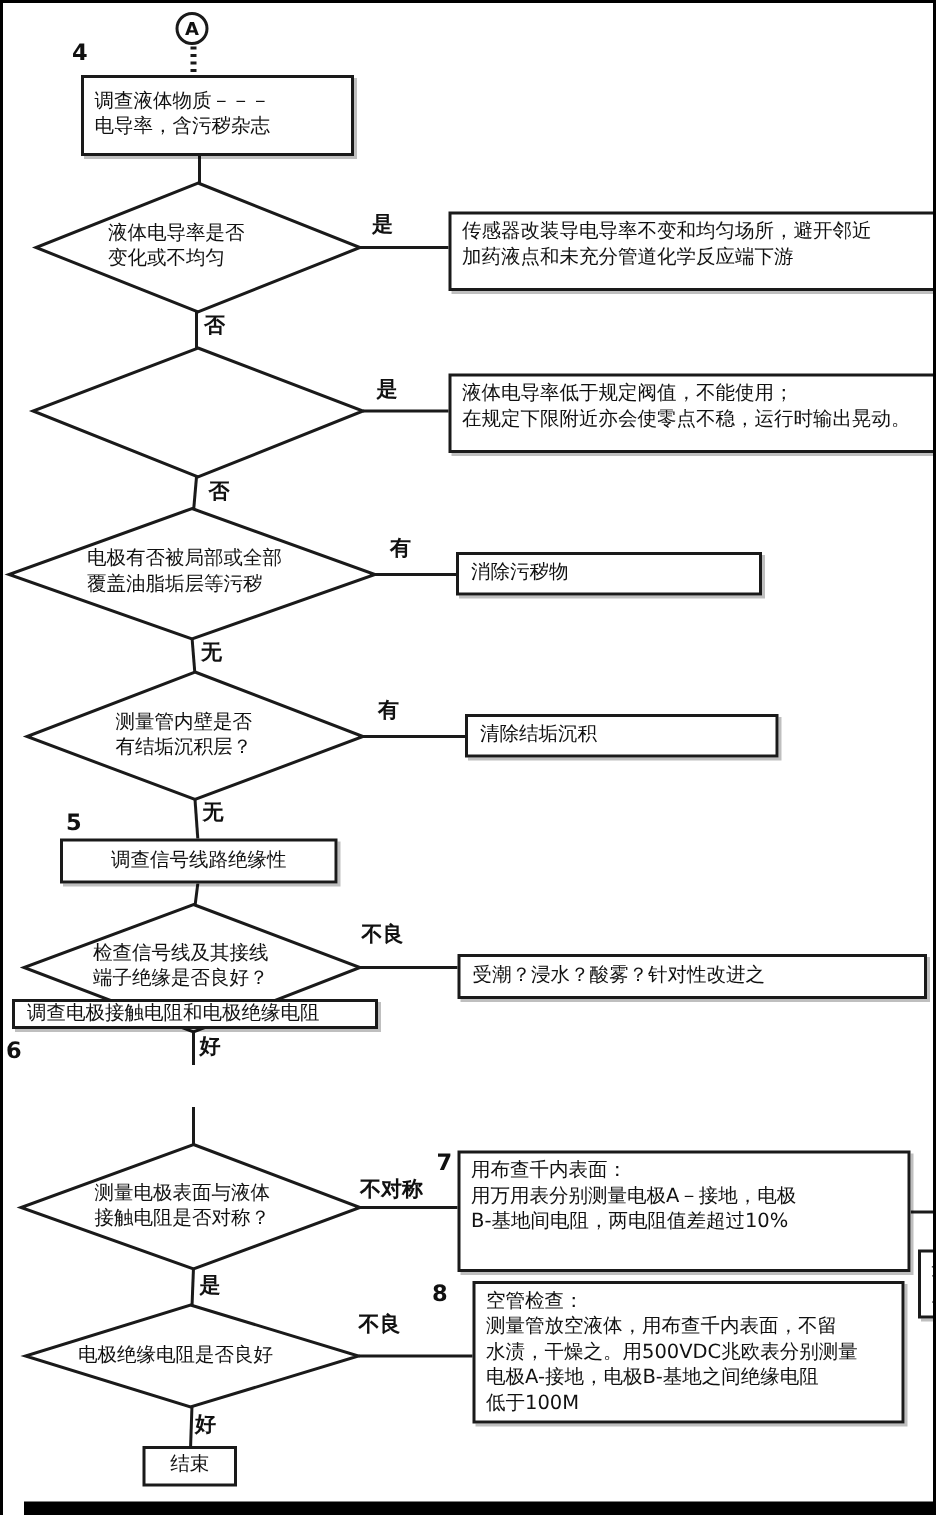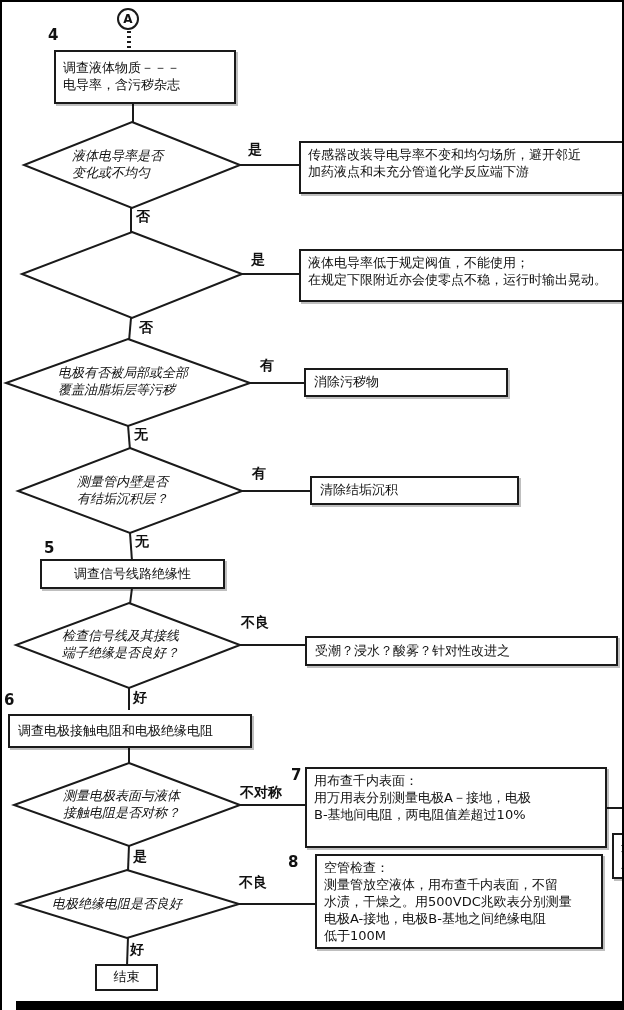--- a/index.html
+++ b/index.html
@@ -12,21 +12,21 @@
   svg.wires{position:absolute;left:0;top:0;z-index:1;}
   .box{
     position:absolute;z-index:2;background:#fff;border:2px solid #1a1a1a;
     box-sizing:border-box;font-size:13px;line-height:1.3;white-space:pre-line;
     padding:4px 7px;box-shadow:2px 2px 0 rgba(0,0,0,0.25);
   }
   .box.center{display:flex;align-items:center;justify-content:center;text-align:center;padding:0 4px;}
   .box.vcenter{display:flex;align-items:center;padding:0 8px;text-align:right;}
   .dtext{
     position:absolute;z-index:3;font-size:13px;line-height:1.3;
-    white-space:pre-line;text-align:left;font-style:italic;
+    white-space:pre-line;text-align:left;
   }
   .lbl{position:absolute;z-index:3;font-size:14px;font-weight:bold;}
   .stepnum{position:absolute;z-index:3;font-size:15px;font-weight:bold;}
   #circleA{
     position:absolute;left:115px;top:6px;width:22px;height:22px;z-index:3;
     border:2px solid #1a1a1a;border-radius:50%;box-sizing:border-box;
     display:flex;align-items:center;justify-content:center;
     font-size:12px;font-weight:bold;background:#fff;
   }
   #bottom-bar{position:absolute;left:14px;top:999px;width:610px;height:11px;background:#000;z-index:4;}
@@ -73,21 +73,21 @@
 
   <div class="stepnum" style="left:46px;top:24px">4</div>
   <div class="stepnum" style="left:42px;top:537px">5</div>
   <div class="stepnum" style="left:2px;top:689px">6</div>
   <div class="stepnum" style="left:289px;top:764px">7</div>
   <div class="stepnum" style="left:286px;top:851px">8</div>
 
   <div class="box" style="left:52px;top:48px;width:182px;height:54px;padding-top:8px">调查液体物质－－－
 电导率，含污秽杂志</div>
   <div class="box center" style="left:38px;top:557px;width:185px;height:30px">调查信号线路绝缘性</div>
-  <div class="box vcenter" style="left:6px;top:712px;width:244px;height:34px">调查电极接触电阻和电极绝缘电阻</div>
+  <div class="box vcenter" style="left:6px;top:664px;width:244px;height:20px">调查电极接触电阻和电极绝缘电阻</div>
   <div class="box center" style="left:93px;top:962px;width:63px;height:27px;box-shadow:none">结束</div>
 
   <div class="dtext" style="left:70px;top:146px;width:140px">液体电导率是否
 变化或不均匀</div>
   <div class="dtext" style="left:56px;top:363px;width:160px">电极有否被局部或全部
 覆盖油脂垢层等污秽</div>
   <div class="dtext" style="left:75px;top:472px;width:140px">测量管内壁是否
 有结垢沉积层？</div>
   <div class="dtext" style="left:60px;top:626px;width:150px">检查信号线及其接线
 端子绝缘是否良好？</div>

